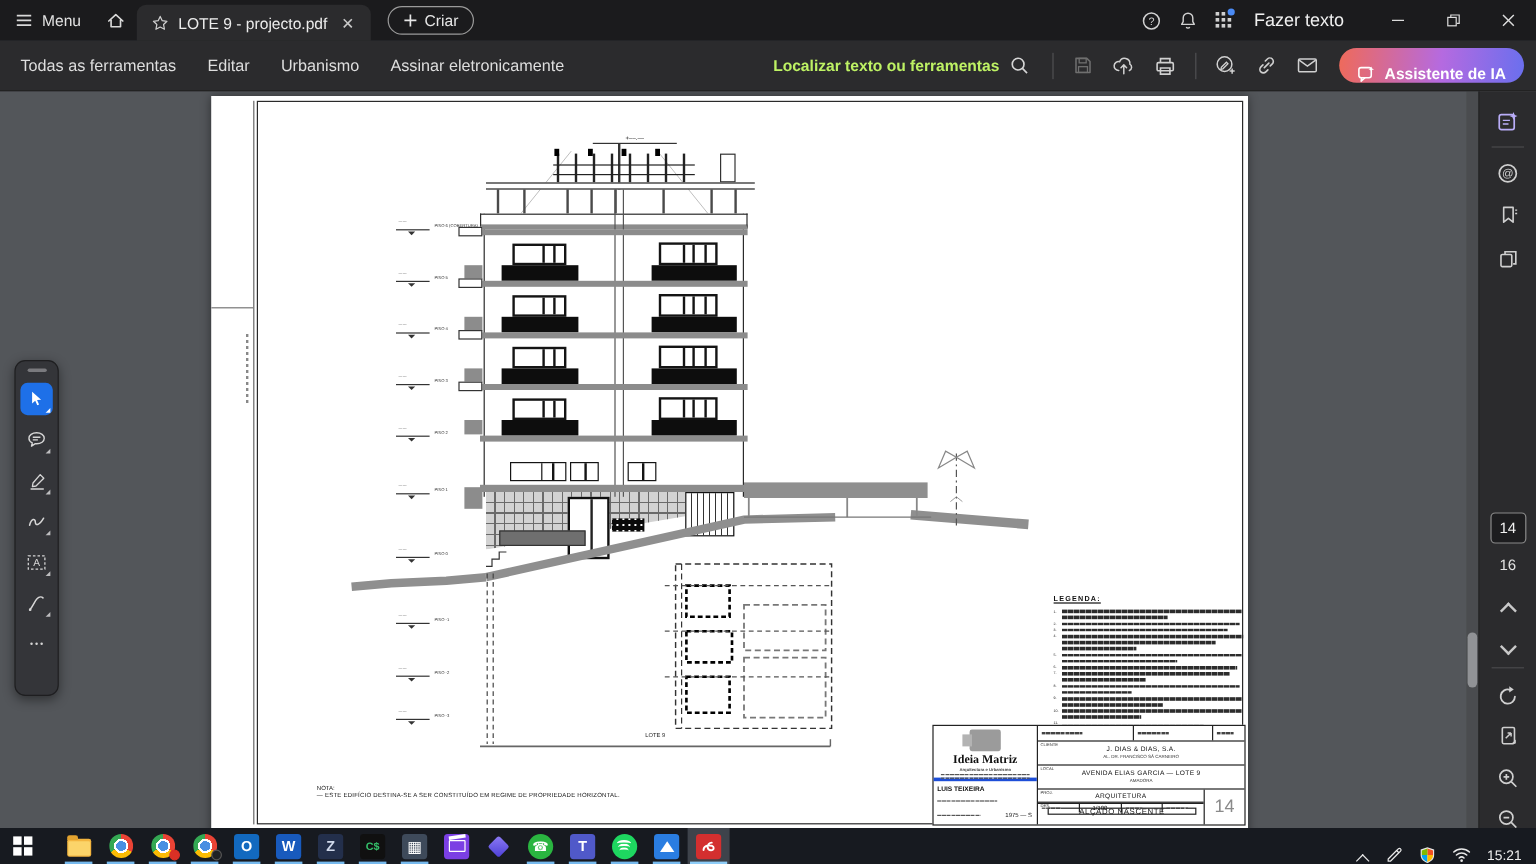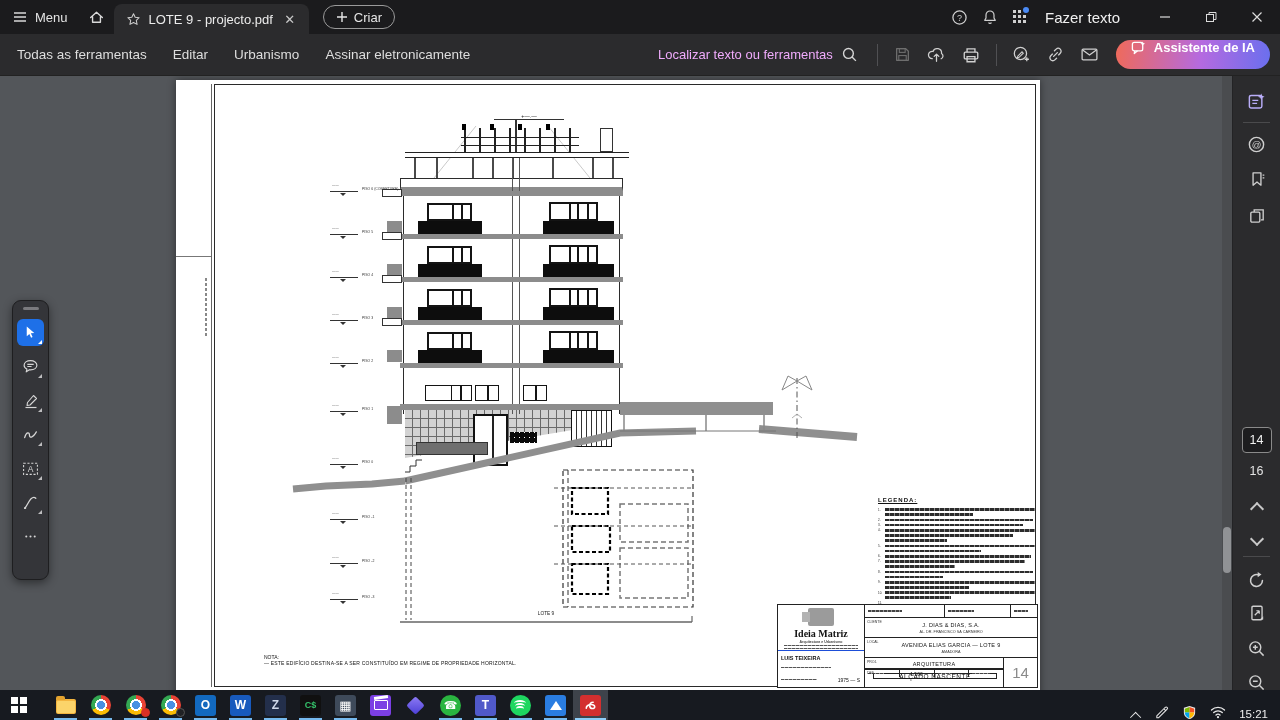--- a/index.html
+++ b/index.html
@@ -27,24 +27,24 @@
   .winctl { width:46px; height:100%; display:flex; align-items:center; justify-content:center; color:#dcdcdc; }
   .grid-dot { position:absolute; top:7px; right:6px; width:6px; height:6px; border-radius:50%; background:#4b8bf5; }
 
   
   .toolbar { position:absolute; left:0; top:34px; width:1280px; height:42px; background:#2b2b2d;
     display:flex; align-items:center; z-index:49; border-bottom:1px solid #222; }
   .nav { display:flex; align-items:center; gap:4px; padding-left:6px; }
   .nav-item { padding:6px 11px; font-size:13.5px; color:#dedede; border-radius:4px; white-space:nowrap; }
   .tool-right { margin-left:auto; display:flex; align-items:center; gap:2px; padding-right:10px; }
   .search-cluster { display:flex; align-items:center; gap:8px; margin-right:10px; }
-  .search-label { font-size:13px; color:#f0abfc; }
+  .search-label { font-size:13px; color:#bef264;font-weight:bold; }
   .vsep { width:1px; height:22px; background:#505053; margin:0 7px; }
   .ico-btn { width:32px; height:30px; display:flex; align-items:center; justify-content:center; border-radius:4px; }
-  .ai-pill { display:flex; align-items:flex-start; gap:8px; height:29px; padding:0 15px; margin-left:8px;
+  .ai-pill { display:flex; align-items:flex-end; gap:8px; height:29px; padding:0 15px; margin-left:8px;
     border-radius:15px; background:linear-gradient(95deg,#ef6a5a 0%,#b56ae0 55%,#6a6fee 100%);
     color:#fff; font-size:13px; font-weight:bold; }
 
   
   .main { position:absolute; left:0; top:76px; width:1280px; height:614px; overflow:hidden; }
   .canvas { position:absolute; left:0; top:0; right:48px; bottom:0; background:#53565a; }
   .rail { position:absolute; right:0; top:0; width:48px; bottom:0; background:#2b2b2d; border-left:1px solid #232325; }
   .rail-ic { position:absolute; left:50%; transform:translateX(-50%); width:32px; height:30px;
     display:flex; align-items:center; justify-content:center; border-radius:4px; }
   .rail-sep { position:absolute; left:10px; right:10px; height:1px; background:#4a4a4c; }
@@ -155,21 +155,21 @@
   .note { position:absolute; left:88px; top:574px; z-index:4; color:#111; }
   .note .n1 { font-size:5px; }
   .note .n2 { font-size:5px; letter-spacing:.2px; }
   .lote { position:absolute; left:340px; top:530px; width:60px; text-align:center; font-size:6px;
     transform:scale(.8); color:#222; z-index:4; }
 
   
   .tblock { position:absolute; left:601px; top:524px; width:261px; height:84px; background:#fff;
     border:1.2px solid #222; display:flex; z-index:4; font-size:5px; color:#111; }
   .tb-l { width:87px; border-right:1.2px solid #222; display:flex; flex-direction:column; }
-  .logo-cell { height:46px; border-bottom:1px solid #1d4ed8; position:relative; text-align:center; }
+  .logo-cell { height:46px; border-bottom:3px solid #1d4ed8; position:relative; text-align:center; }
   .logo-mark { position:absolute; left:50%; top:3px; transform:translateX(-50%); width:26px; height:18px;
     background:#9b9b9b; border-radius:2px; }
   .logo-mark:after { content:""; position:absolute; left:-6px; top:4px; width:8px; height:10px; background:#b3b3b3; }
   .logo-name { position:absolute; left:0; right:0; top:23px; font-family:"Liberation Serif",serif;
     font-weight:bold; font-size:10px; }
   .logo-sub { position:absolute; left:0; right:0; top:34px; font-size:5px; transform:scale(.7); font-weight:bold; color:#444; }
   .logo-addr { position:absolute; left:6px; right:6px; top:40px; height:1.4px;
     background:repeating-linear-gradient(90deg,#555 0 3px,#aaa 3px 4px); }
   .logo-addr2 { top:43px; }
   .arch-cell { flex:1; position:relative; padding:2px 3px; }

